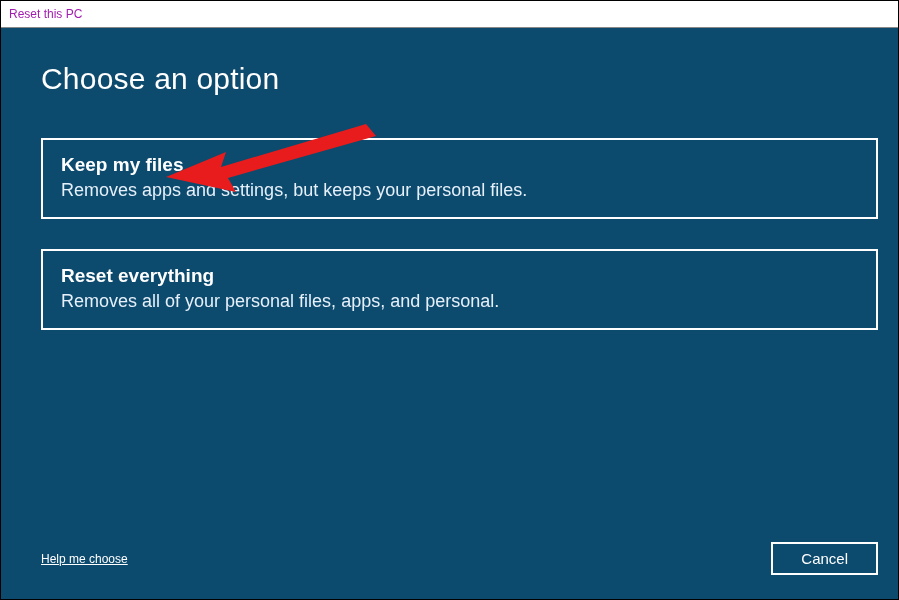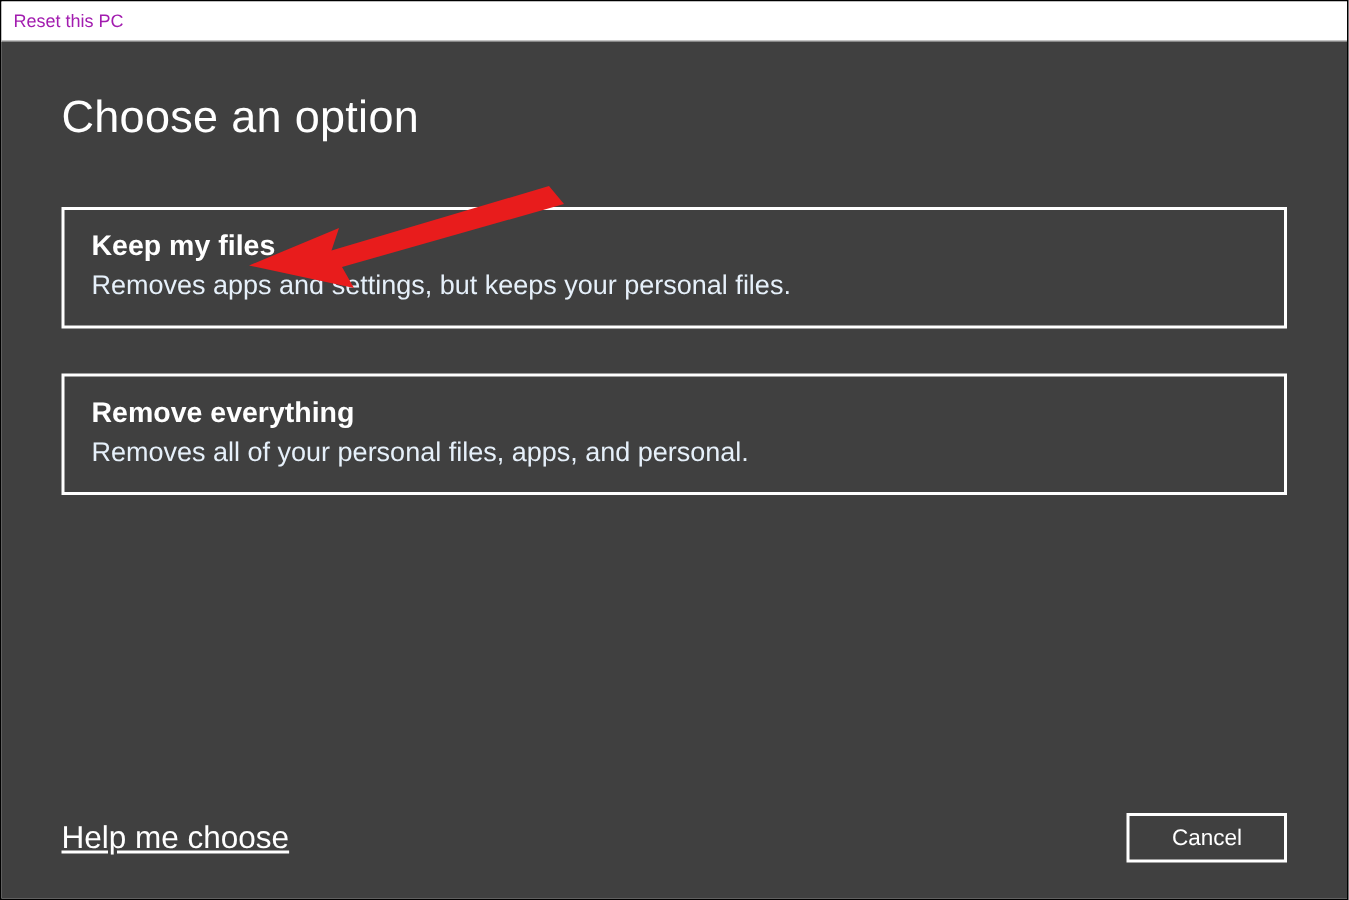--- a/index.html
+++ b/index.html
@@ -26,23 +26,23 @@
       background: #fff;
       border-bottom: 1px solid #888;
       display: flex;
       align-items: center;
       padding: 0 8px;
       font-size: 12px;
       color: #a21caf;
     }
     .content {
       flex: 1;
-      background: #404040;
+      background: #0c4a6e;
       color: #fff;
-      padding: 34px 40px 24px 40px;
+      padding: 34px 20px 24px 40px;
       position: relative;
       display: flex;
       flex-direction: column;
     }
     .page-title {
       font-size: 30px;
       font-weight: 300;
       margin-bottom: 42px;
       letter-spacing: 0.2px;
     }
@@ -67,21 +67,21 @@
       color: #e6f0fa;
     }
     .footer {
       margin-top: auto;
       display: flex;
       align-items: center;
       justify-content: space-between;
       padding-top: 10px;
     }
     .help-link {
-      font-size: 21px;
+      font-size: 12px;
       color: #fff;
       text-decoration: underline;
       cursor: pointer;
       font-weight: 300;
     }
     .cancel-button {
       border: 2px solid #fff;
       background: transparent;
       color: #fff;
       font-size: 15px;
@@ -111,21 +111,21 @@
         <polygon points="0,55 60,30 55,45 200,2 210,14 62,56 70,70" fill="#e81c1c"></polygon>
       </svg>
     </div>
 
     <div class="options">
       <div class="option-box">
         <div class="option-title">Keep my files</div>
         <div class="option-desc">Removes apps and settings, but keeps your personal files.</div>
       </div>
       <div class="option-box">
-        <div class="option-title">Remove everything</div>
+        <div class="option-title">Reset everything</div>
         <div class="option-desc">Removes all of your personal files, apps, and personal.</div>
       </div>
     </div>
 
     <div class="footer">
       <a class="help-link">Help me choose</a>
       <button class="cancel-button">Cancel</button>
     </div>
   </div>
 </div>

